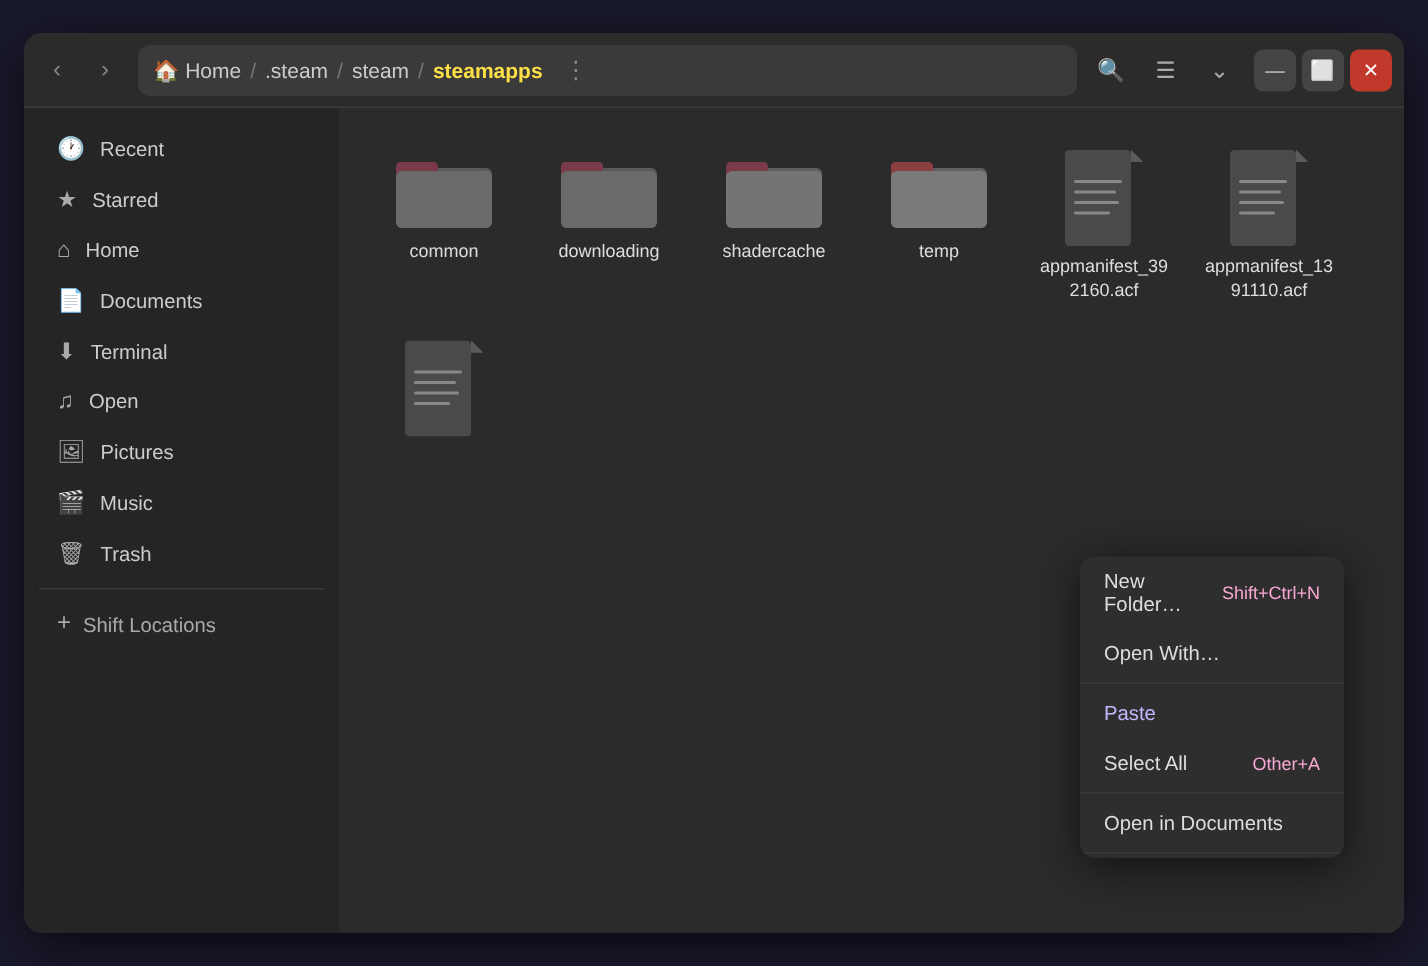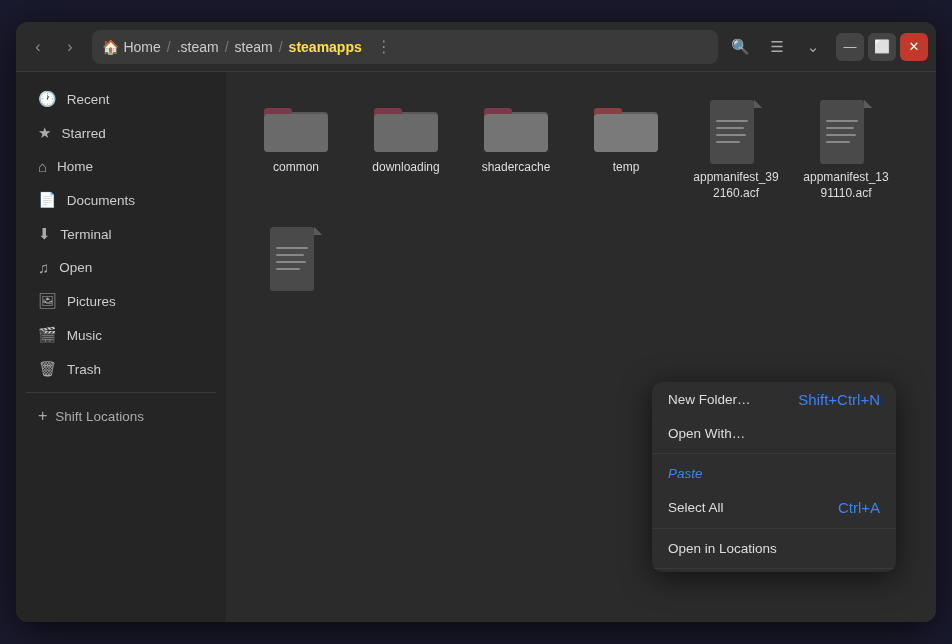--- a/index.html
+++ b/index.html
@@ -197,48 +197,47 @@
       color: #ddd;
       text-align: center;
       line-height: 1.3;
       word-break: break-all;
     }
     
     .context-menu {
       position: absolute;
       right: 40px;
       bottom: 50px;
-      width: 244px;
+      width: 176px;
       background: #2e2e2e;
       border-radius: 10px;
       box-shadow: 0 6px 30px rgba(0,0,0,0.6);
       overflow: hidden;
       z-index: 100;
     }
     .cm-item {
       display: flex;
       align-items: center;
       justify-content: space-between;
       padding: 9px 16px;
       color: #ddd;
       font-size: 13.5px;
       cursor: pointer;
     }
     .cm-shortcut {
-      color: #3b82f6;
-      font-size: 15px;
+      color: #f9a8d4;
+      font-size: 12px;
     }
     .cm-divider {
       height: 1px;
       background: #3a3a3a;
       margin: 3px 0;
     }
     .cm-disabled {
-      color: #3b82f6;
-      font-style: italic;
+      color: #c4b5fd;
     }
   </style>
 </head>
 <body>
 
 <div class="window">
 
   <div class="titlebar">
     <div class="nav-buttons">
       <button class="nav-btn">‹</button>
@@ -422,24 +421,24 @@
         </div>
         <div class="cm-item">
           <span>Open With…</span>
         </div>
         <div class="cm-divider"></div>
         <div class="cm-item cm-disabled">
           <span>Paste</span>
         </div>
         <div class="cm-item">
           <span>Select All</span>
-          <span class="cm-shortcut">Ctrl+A</span>
+          <span class="cm-shortcut">Other+A</span>
         </div>
         <div class="cm-divider"></div>
         <div class="cm-item">
-          <span>Open in Locations</span>
+          <span>Open in Documents</span>
         </div>
         <div class="cm-divider"></div>
       </div>
 
     </div>
   </div>
 </div>
 
 </body></html>

